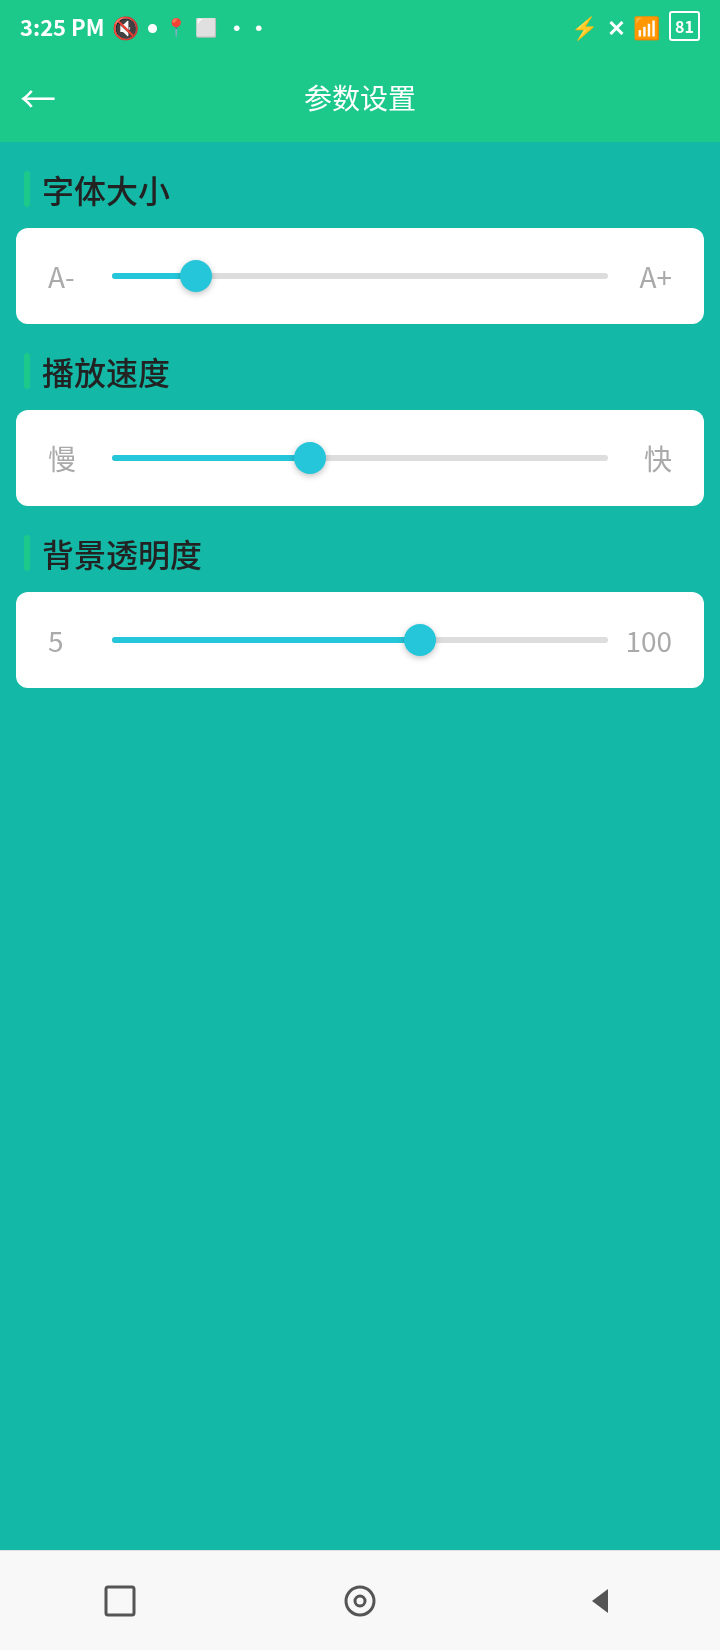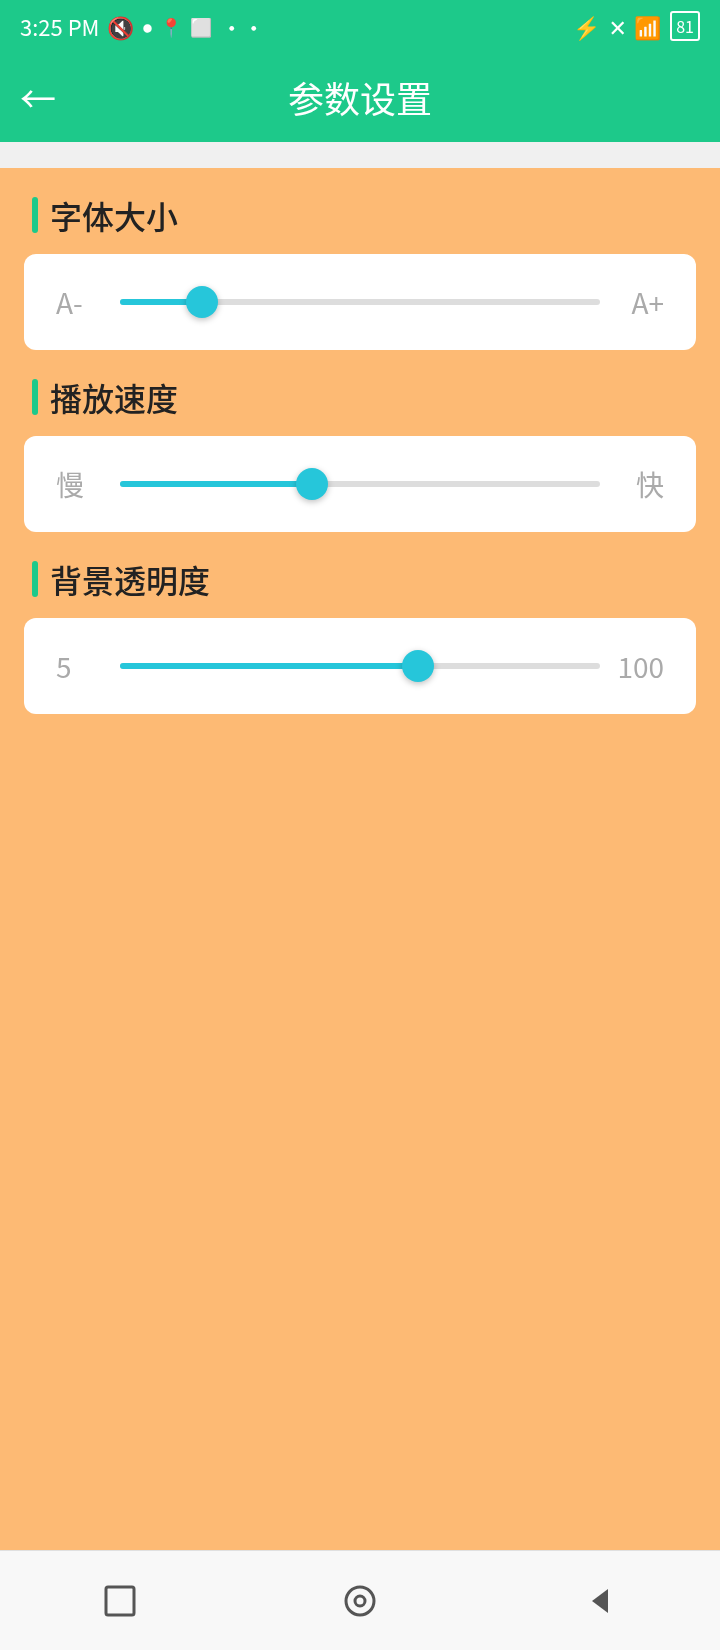--- a/index.html
+++ b/index.html
@@ -17,21 +17,21 @@
     
     .status-bar {
       background: #1DC98A;
       height: 52px;
       display: flex;
       align-items: center;
       justify-content: space-between;
       padding: 0 20px;
       color: white;
       font-size: 22px;
-      font-weight: 400;
+      font-weight: 700;
     }
     .status-left { display: flex; align-items: center; gap: 8px; }
     .status-right { display: flex; align-items: center; gap: 8px; }
 
     
     .app-bar {
       background: #1DC98A;
       height: 90px;
       display: flex;
       align-items: center;
@@ -41,30 +41,29 @@
     }
     .app-bar-back {
       position: absolute;
       left: 20px;
       color: white;
       font-size: 36px;
       cursor: pointer;
     }
     .app-bar-title {
       color: white;
-      font-size: 36px;
+      font-size: 28px;
       font-weight: 400;
     }
 
     
     .content {
       flex: 1;
-      background: #fdba74;
-      padding: 24px 8px;
-      margin-top: 26px;
+      background: #14b8a6;
+      padding: 24px 0;
     }
 
     .section {
       margin-bottom: 24px;
     }
 
     .section-header {
       display: flex;
       align-items: center;
       padding: 0 24px;

